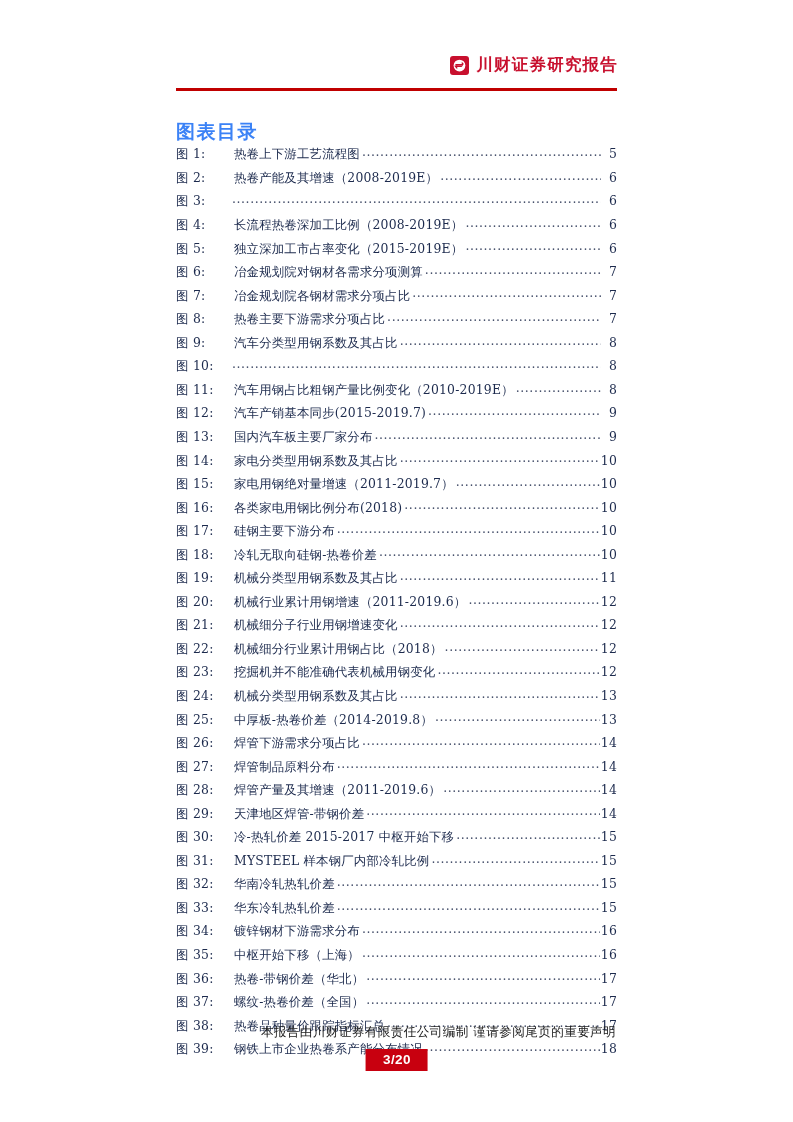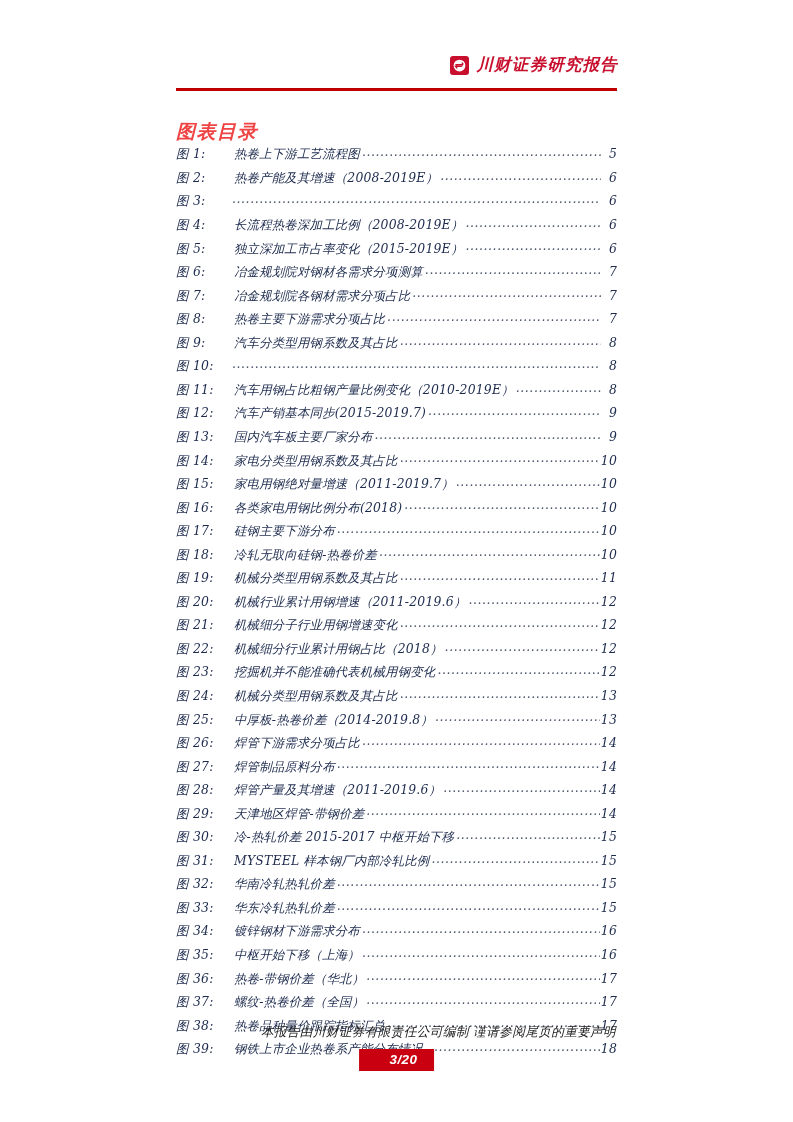--- a/index.html
+++ b/index.html
@@ -13,21 +13,20 @@
     font-family: "Liberation Serif", "DejaVu Serif", serif;
     position: relative;
     overflow: hidden;
   }
   .page {
     position: absolute;
     left: 0; top: 0;
     width: 793px;
     height: 1122px;
     box-sizing: border-box;
-    font-style: italic;
   }
 
   
   .header {
     position: absolute;
     left: 176px;
     top: 48px;
     width: 442px;
     height: 40px;
   }
@@ -67,21 +66,21 @@
     background: #c00000;
   }
 
   
   .toc-title {
     position: absolute;
     left: 176px;
     top: 119px;
     font-size: 19px;
     font-weight: bold;
-    color: #ef4444;
+    color: #3b82f6;
     letter-spacing: 1.5px;
     font-family: "DejaVu Serif", "Liberation Serif", serif;
   }
 
   
   .toc {
     position: absolute;
     left: 176px;
     top: 146px;
     width: 441px;
@@ -145,21 +144,21 @@
   }
   .page-badge {
     position: absolute;
     left: 50%;
     transform: translateX(-50%);
     top: 1049px;
     background: #c8000f;
     color: #ffffff;
     font-size: 13.5px;
     font-weight: bold;
-    padding: 3px 17px 4px 31px;
+    padding: 3px 17px 4px 18px;
     letter-spacing: 0.4px;
     font-family: "Liberation Sans", sans-serif;
   }
 </style>
 </head>
 <body>
 
 <div class="page">
 
   <div class="header">

